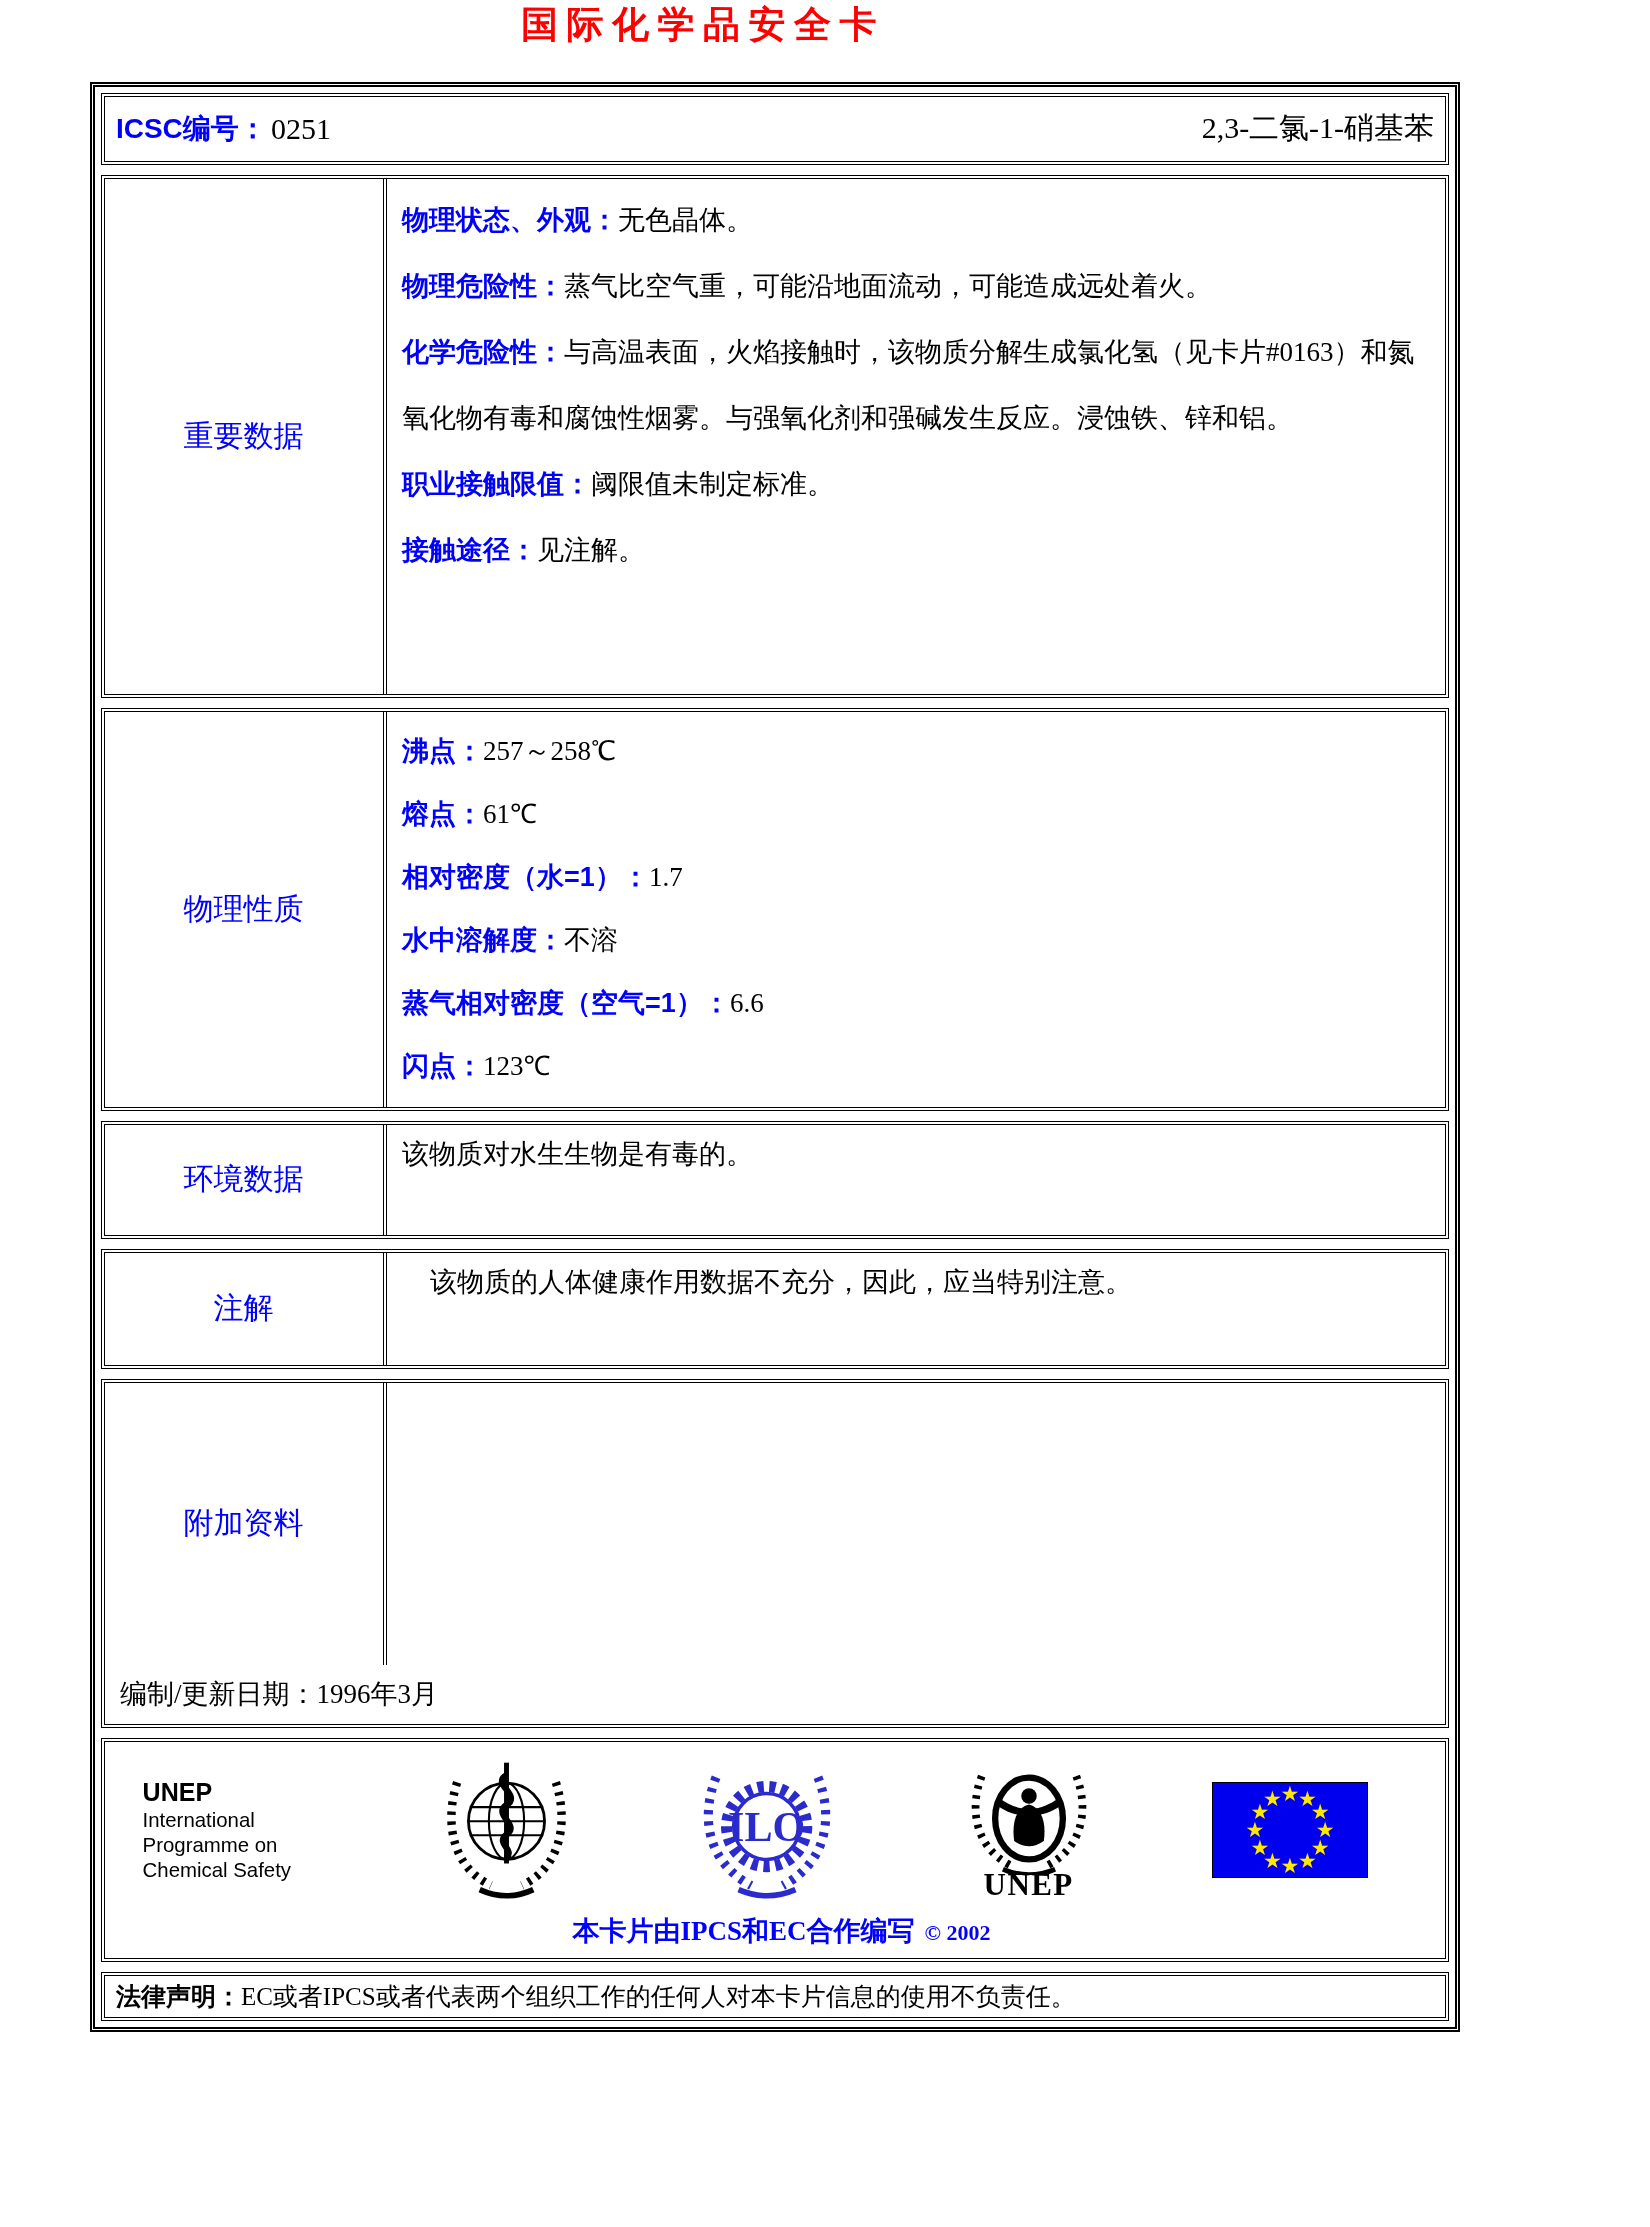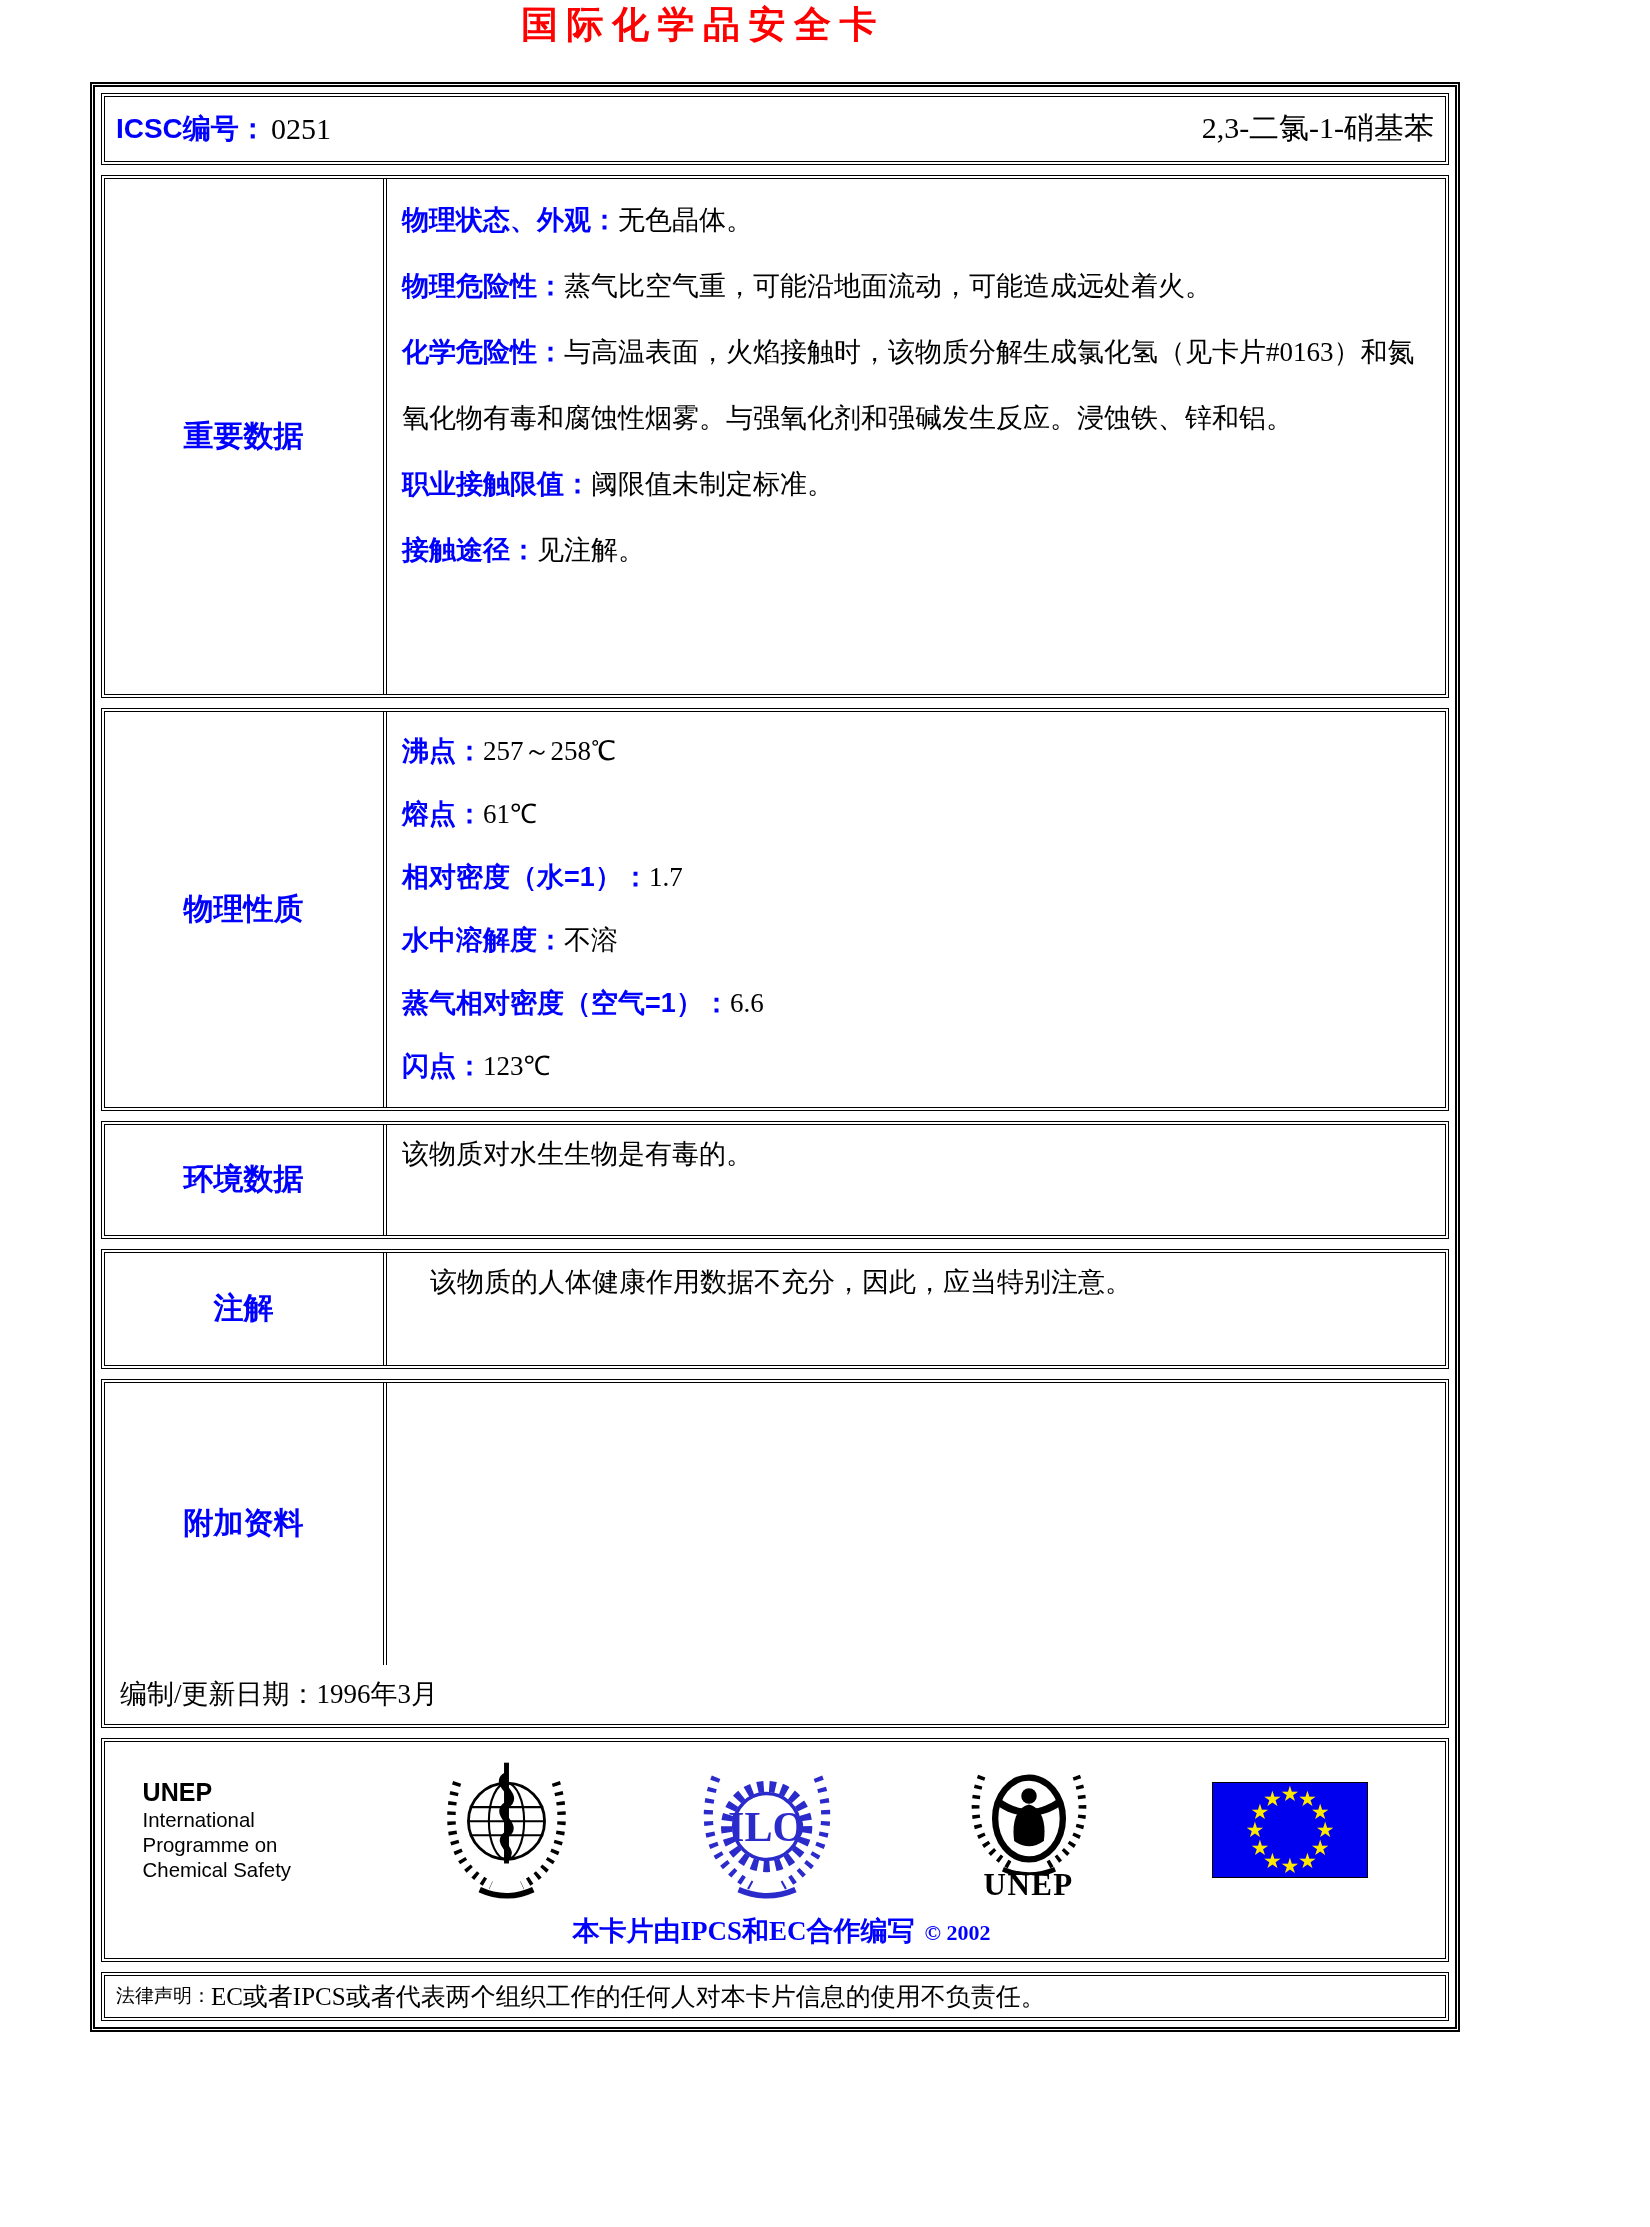--- a/index.html
+++ b/index.html
@@ -6,21 +6,21 @@
   body{width:1650px;height:2227px;position:relative;font-family:"Liberation Serif",serif;color:#000;}
   .page-title{position:absolute;top:0px;left:0;width:1406px;text-align:center;
     font-size:37px;font-weight:bold;color:#ff0000;letter-spacing:8.5px;
     font-family:"Liberation Serif",serif;}
   .tbl{position:absolute;left:90px;top:82px;width:1370px;box-sizing:border-box;
     border:5px double #000;padding:5.6px;background:#fff;}
   .sec{border:4.2px double #000;margin-bottom:10px;display:flex;box-sizing:border-box;background:#fff;}
   .sec:last-child{margin-bottom:0;}
   .labcell{flex:0 0 282px;width:282px;border-right:4.2px double #000;display:flex;
     align-items:center;justify-content:center;color:#0000ff;
-    font-family:"Liberation Sans",sans-serif;font-weight:bold;font-size:30px;
+    font-family:"Liberation Sans",sans-serif;font-weight:normal;font-size:30px;
     box-sizing:border-box;text-align:center;}
   .content{flex:1;padding:8.5px 15.5px;font-size:27px;box-sizing:border-box;}
   .crow{line-height:66px;}
   .sec-physical .crow{line-height:63px;}
   .blab{color:#0000ff;font-family:"Liberation Sans",sans-serif;font-weight:bold;}
   .btxt{color:#000;font-family:"Liberation Serif",serif;}
   .sec-header{height:72px;align-items:center;justify-content:space-between;
     padding:0 11.3px;font-size:28px;}
   .hdr-left{display:flex;align-items:center;}
   .hdr-left .blab{font-size:28px;}
@@ -35,21 +35,21 @@
   .sec-logos{display:block;padding:12.7px 25px 8.5px 38px;}
   .logo-row{display:flex;align-items:center;}
   .ipcs-block{flex:0 0 233px;font-family:"Liberation Sans",sans-serif;}
   .ipcs-acr{font-weight:bold;font-size:25px;line-height:31px;}
   .ipcs-line{font-size:20.4px;line-height:25px;}
   .logo-slot{flex:1;display:flex;justify-content:center;align-items:center;}
   .caption{ text-align:center;color:#0000ff;font-weight:bold;font-size:27px;
     font-family:"Liberation Serif",serif;margin-top:7px;}
   .caption .copy{font-size:22px;margin-left:10px;}
   .sec-legal{min-height:49px;align-items:center;padding:4.2px 11.3px;display:flex;}
-  .legal-label{font-family:"Liberation Sans",sans-serif;font-weight:normal;font-size:19px;color:#000;}
+  .legal-label{font-family:"Liberation Sans",sans-serif;font-weight:bold;font-size:25px;color:#000;}
   .legal-text{font-size:25px;color:#000;}
   .unep-wrap{display:flex;flex-direction:column;align-items:center;}
   .unep-text{font-family:"Liberation Serif",serif;font-weight:bold;font-size:31px;
     letter-spacing:1.4px;line-height:28px;margin-top:-4.2px;}
   .eu-flag{width:154px;height:94px;background:#0000ee;border:1.4px solid #000;position:relative;}
   .eu-flag svg{position:absolute;left:0;top:0;}
 </style>
 </head>
 <body>
 

